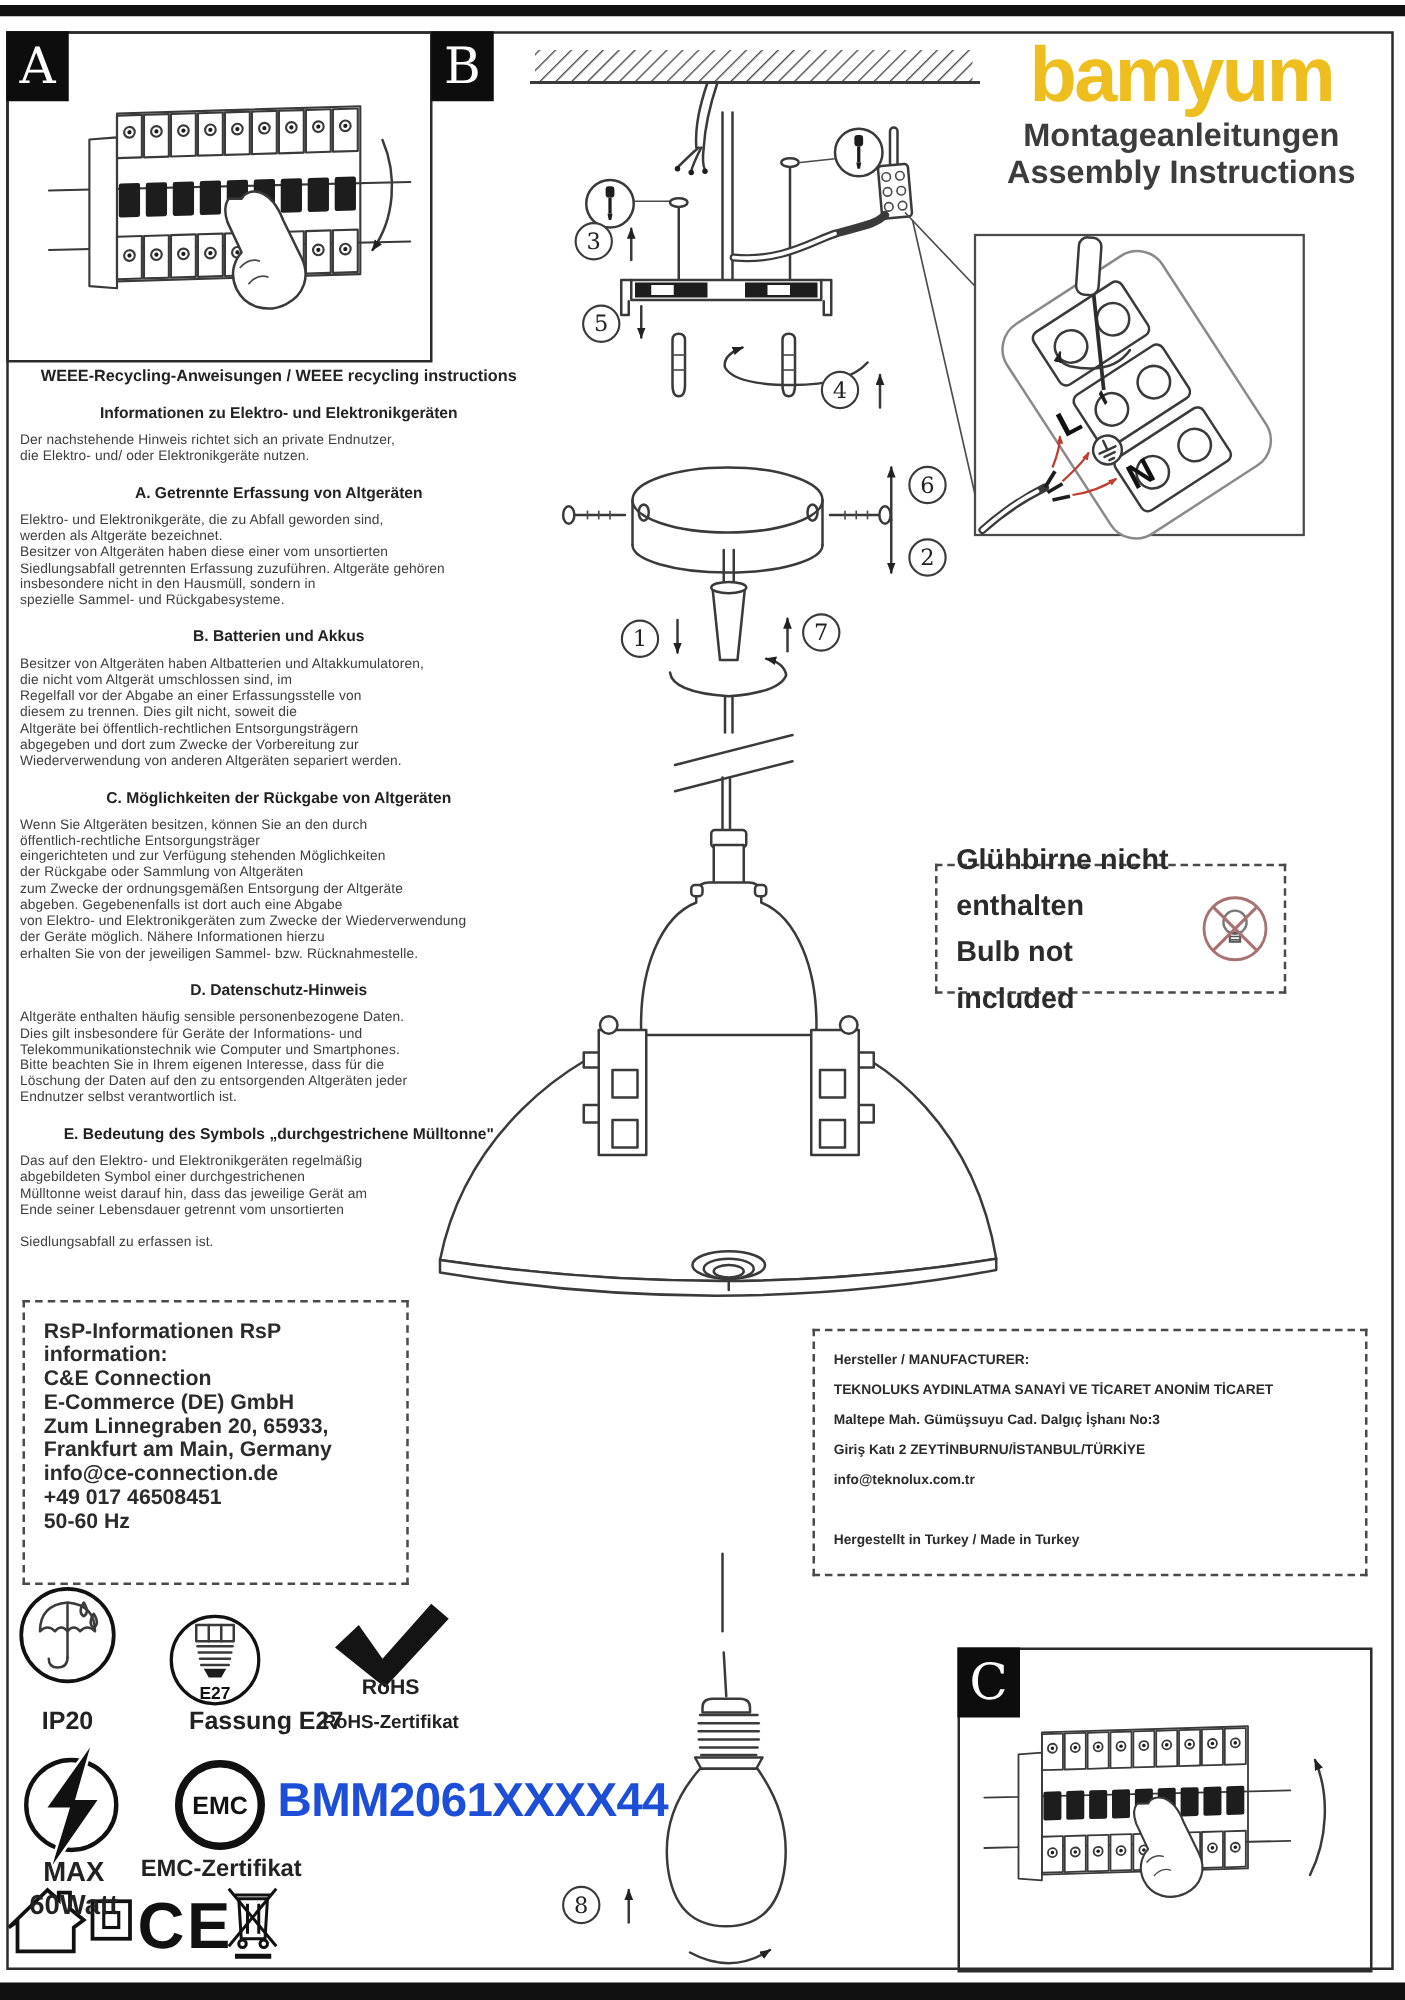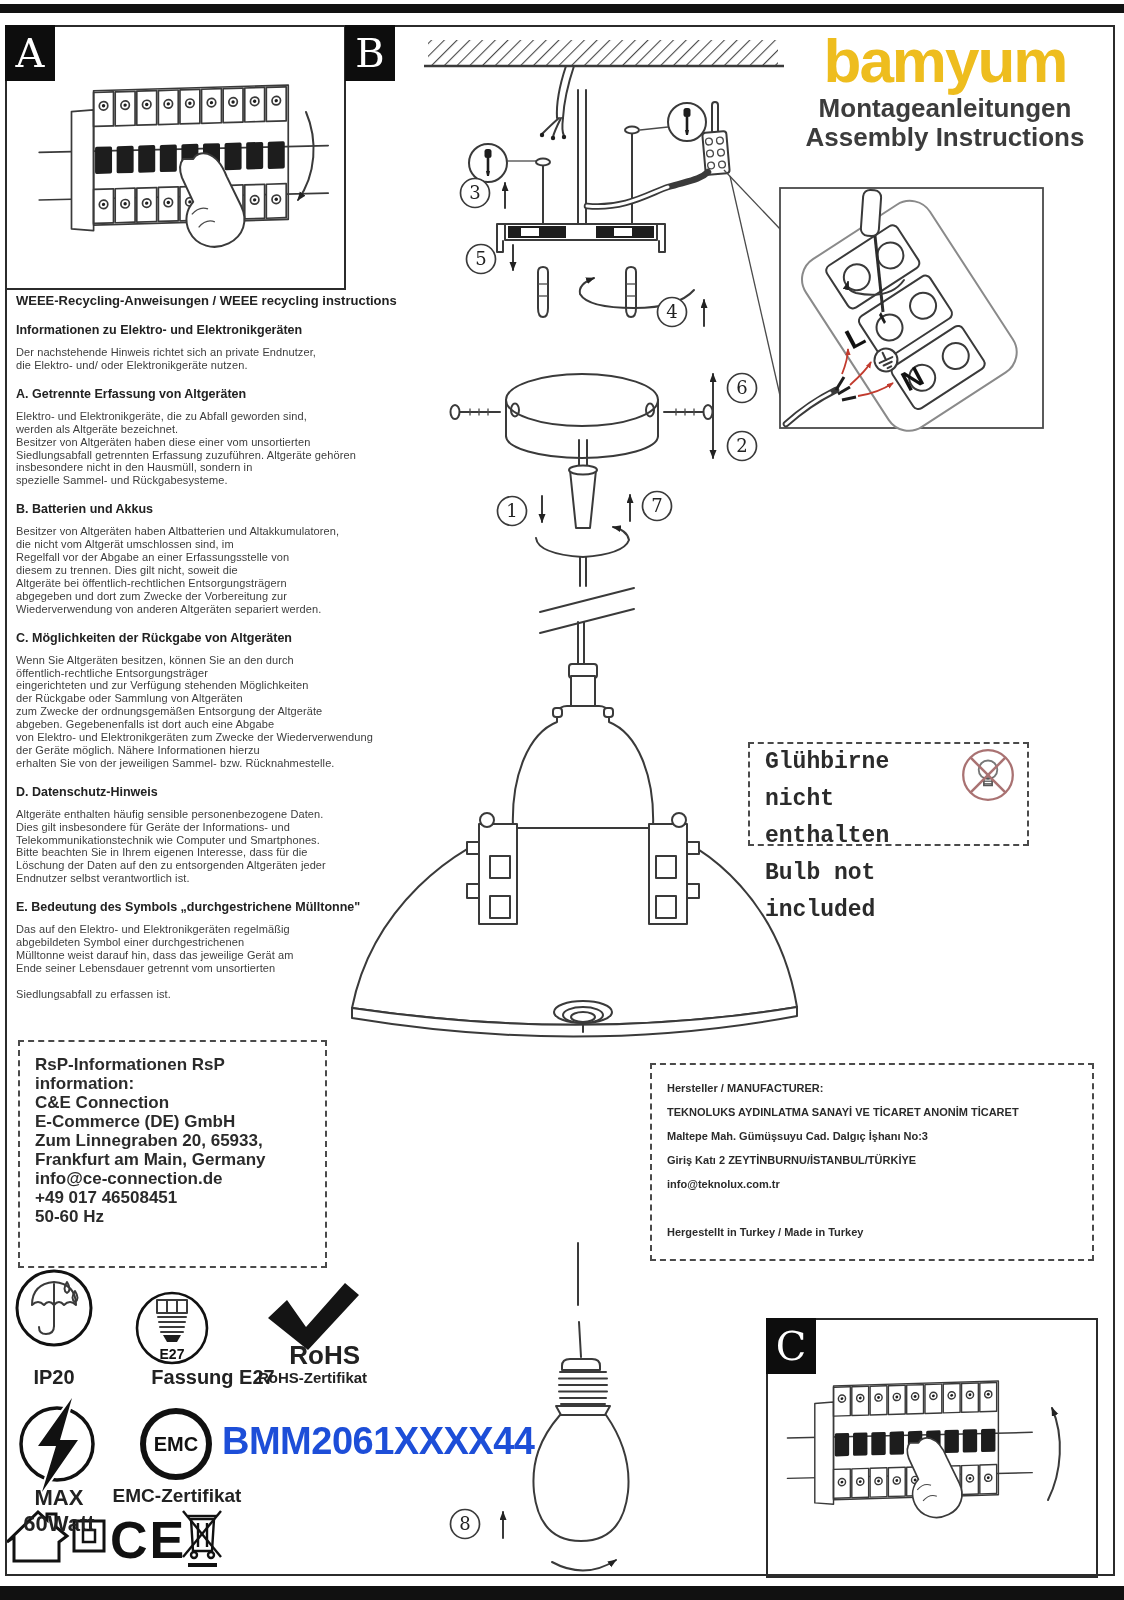--- a/index.html
+++ b/index.html
@@ -25,36 +25,36 @@
   .panelC{left:766px;top:1318px;width:332px;height:260px;border:2px solid #2b2b2b;box-sizing:border-box;}
   .labelbox{width:50px;height:56px;background:#0d0d0d;color:#fff;display:flex;align-items:center;justify-content:center;
             font-family:"DejaVu Serif",serif;font-size:40px;font-weight:400;}
   .lblA{left:5px;top:25px;} .lblB{left:345px;top:25px;} .lblC{left:766px;top:1318px;}
   
   .logo{left:795px;top:28px;width:300px;text-align:center;}
   .logo-word{font-size:62px;line-height:66px;font-weight:bold;letter-spacing:-2px;color:#eebd1e;}
   .logo-tag{font-size:26px;line-height:29px;font-weight:bold;color:#3c3c3c;}
   
   .weee{left:16px;top:294px;width:414px;}
-  .weee-h{font-size:12.5px;font-weight:bold;color:#222;margin:15px 0 9px 0;line-height:14px;}
+  .weee-h{font-size:12.5px;font-weight:bold;color:#222;margin:15px 0 9px 0;line-height:14px;text-align:center;}
   .weee-h:first-child{margin-top:0;font-size:13px;}
   .weee-p{font-size:11px;line-height:12.9px;color:#3d3d3d;white-space:pre-line;letter-spacing:0.1px;}
   
   .dashed{border:2px dashed #4a4a4a;box-sizing:border-box;}
-  .gluh{left:748px;top:742px;width:281px;height:104px;display:flex;padding:0 8px 0 15px;font-family:Liberation Mono, monospace;}
+  .gluh{left:748px;top:691px;width:281px;height:104px;display:flex;align-items:center;padding:0 8px 0 15px;}
   .gluh-text{flex:1;font-size:23px;line-height:37px;font-weight:bold;color:#2b2b2b;}
   .rsp{left:18px;top:1040px;width:309px;height:228px;padding:13px 0 0 15px;}
   .rsp-line{font-size:17px;font-weight:bold;color:#2b2b2b;line-height:19px;}
   .manu{left:650px;top:1063px;width:444px;height:198px;padding:11px 0 0 15px;}
   .mline{font-size:11px;font-weight:bold;color:#2b2b2b;line-height:24px;min-height:24px;}
   
   .iclabel{font-weight:bold;color:#222;text-align:center;}
   .lab-ip20{left:13px;top:1366px;width:82px;font-size:20px;}
   .lab-e27{left:110px;top:1366px;width:128px;font-size:20px;margin-left:39px;}
-  .lab-rohsword{left:265px;top:1340px;width:95px;font-size:26px;text-align:right;}
+  .lab-rohsword{left:265px;top:1340px;width:95px;font-size:17px;}
   .lab-rohs{left:245px;top:1369px;width:135px;font-size:15px;}
   .lab-watt{left:3px;top:1485px;width:112px;font-size:22px;}
   .lab-emc{left:108px;top:1485px;width:138px;font-size:19px;}
   .model{left:222px;top:1420px;font-size:38px;font-weight:bold;color:#1d4ed8;letter-spacing:-0.5px;}
 </style>
 </head>
 <body>
 
 <div id="page">
 

